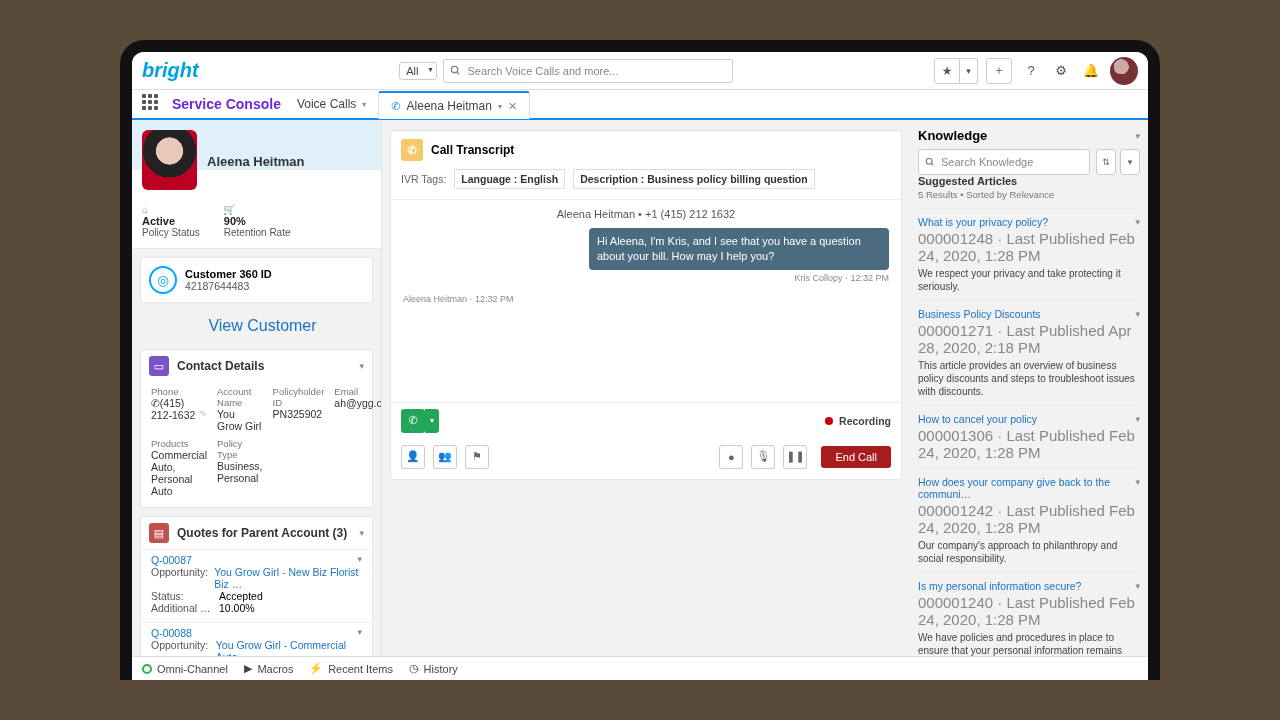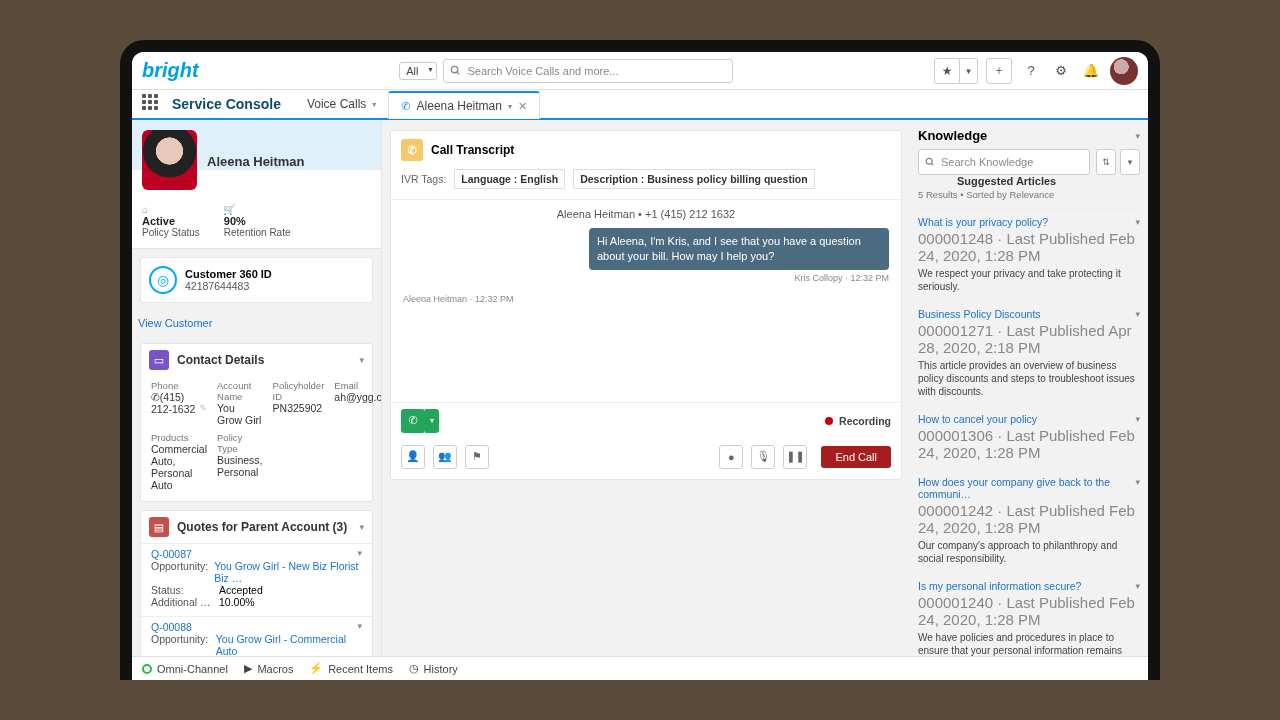--- a/index.html
+++ b/index.html
@@ -17,21 +17,21 @@
   .icon-btn{width:26px;height:26px;border:1px solid #ccc;border-radius:3px;display:flex;align-items:center;justify-content:center;font-size:12px;color:#555;}
   .icon-plain{width:22px;height:22px;display:flex;align-items:center;justify-content:center;color:#555;font-size:13px;}
   .avatar{width:28px;height:28px;border-radius:50%;background:radial-gradient(circle at 40% 35%, #caa 0 30%, #733 31% 100%);}
   .fav-split{display:flex;}
   .fav-split .icon-btn{border-radius:3px 0 0 3px;}
   .fav-split .icon-btn+.icon-btn{border-left:none;border-radius:0 3px 3px 0;width:18px;font-size:9px;}
   
   .appnav{height:30px;background:#fff;border-bottom:2px solid #1589ee;display:flex;align-items:center;padding:0 10px;font-size:12px;}
   .waffle{width:20px;height:20px;display:grid;grid-template-columns:repeat(3,4px);grid-template-rows:repeat(3,4px);gap:2px;margin-right:10px;}
   .waffle div{background:#555;border-radius:1px;}
-  .appname{font-weight:600;font-size:14px;color:#0c4a6e;margin-right:14px;}
+  .appname{font-weight:600;font-size:14px;color:#6d28d9;margin-right:4px;}
   .nav-item{display:flex;align-items:center;gap:6px;height:100%;padding:0 12px;color:#444;}
   .nav-item .chev{font-size:8px;color:#888;}
   .tabx{border:1px solid #ddd;border-bottom:none;border-top:2px solid #1589ee;border-radius:3px 3px 0 0;background:#fff;height:28px;margin-top:2px;}
   .tabx .close{font-size:11px;color:#888;}
   .phone-ic{color:#1589ee;font-size:11px;}
   
   .workarea{flex:1;display:flex;overflow:hidden;}
   .col{overflow:auto;}
   .left{width:250px;background:#f3f2f2;border-right:1px solid #e5e5e5;}
   .center{flex:1;background:#f3f2f2;padding:0 8px;}
@@ -40,21 +40,21 @@
   .cust-hero{background:linear-gradient(#dff0fa 0 50px,#fff 50px);padding:10px; border-bottom:1px solid #e5e5e5;}
   .cust-top{display:flex;align-items:flex-start;gap:10px;}
   .cust-img{width:55px;height:60px;border-radius:6px;background:radial-gradient(circle at 50% 35%,#e8c8b8 0 28%,#222 29% 55%,#b02 56% 100%);}
   .cust-name{font-weight:600;color:#333;font-size:13px;margin-top:24px;}
   .cust-stats{display:flex;gap:24px;margin-top:14px;font-size:10px;color:#555;}
   .stat-title{font-weight:600;color:#222;font-size:11px;}
   .card{background:#fff;border:1px solid #e5e5e5;border-radius:3px;margin:8px;padding:8px;font-size:11px;}
   .c360{display:flex;align-items:center;gap:8px;}
   .c360 .ic{width:28px;height:28px;border:2px solid #0af;border-radius:50%;display:flex;align-items:center;justify-content:center;font-size:14px;color:#0af;}
   .link{color:#1a73c7;}
-  .viewcust{color:#1a73c7;font-size:11px;padding:6px;}
+  .viewcust{text-align:center;color:#1a73c7;font-size:16px;padding:6px;margin-left:12px;}
   .panel{margin:8px;background:#fff;border:1px solid #e5e5e5;border-radius:3px;}
   .panel-h{display:flex;align-items:center;padding:6px 8px;gap:8px;}
   .panel-h .badge{width:20px;height:20px;background:#7a54c7;border-radius:3px;display:flex;align-items:center;justify-content:center;color:#fff;font-size:11px;}
   .panel-h .title{font-weight:600;font-size:12px;color:#333;flex:1;}
   .panel-h .chev{font-size:9px;color:#888;}
   .kv-grid{display:grid;grid-template-columns:1fr 1fr 1fr 1fr;gap:6px 10px;padding:4px 10px 10px 10px;font-size:10.5px;}
   .klabel{color:#777;font-size:9.5px;}
   .kval{color:#333;}
   .pencil{color:#bbb;font-size:9px;float:right;}
   .quote{padding:4px 10px 8px 10px;border-top:1px solid #eee;font-size:10.5px;}
@@ -89,21 +89,21 @@
   .sq{width:24px;height:24px;border:1px solid #ccc;border-radius:3px;display:flex;align-items:center;justify-content:center;font-size:11px;color:#666;}
   .end{background:#a71d1d;color:#fff;border:none;border-radius:3px;padding:5px 14px;font-size:11px;margin-left:6px;}
   
   .kh{display:flex;align-items:center;margin-bottom:6px;}
   .kh .title{font-weight:600;font-size:13px;flex:1;}
   .kh .chev{font-size:9px;color:#888;}
   .ksearch{display:flex;align-items:center;border:1px solid #ccc;border-radius:3px;height:26px;padding:0 6px;font-size:11px;color:#888;gap:6px; background:#fff;}
   .ksort{display:flex;gap:4px;margin-left:6px;}
   .ksort .b{width:20px;height:26px;border:1px solid #ccc;border-radius:3px;display:flex;align-items:center;justify-content:center;font-size:9px;color:#666;background:#fff;}
   .kmeta{font-size:9.5px;color:#777;margin:6px 0 10px 0;}
-  .ksub{font-weight:600;font-size:11px;color:#333;margin-left:39px;}
+  .ksub{font-weight:600;font-size:11px;color:#333;}
   .ksub2{font-size:9.5px;color:#777;margin:2px 0 8px 0;}
   .art{border-top:1px solid #eee;padding:7px 0;font-size:10.5px;position:relative;}
   .art .t{color:#1a73c7;display:block;margin-bottom:2px;}
   .art .m{color:#888;font-size:15px;}
   .art .d{color:#444;font-size:10px;margin-top:3px;line-height:1.3;}
   .art .chev{position:absolute;right:0;top:8px;font-size:9px;color:#888;}
   
   .footer{height:24px;background:#fff;border-top:1px solid #ddd;display:flex;align-items:center;padding:0 10px;gap:16px;font-size:11px;color:#444;}
   .footer .it{display:flex;align-items:center;gap:5px;}
   .footer .dot{width:10px;height:10px;border:2px solid #2bb54c;border-radius:50%;}

